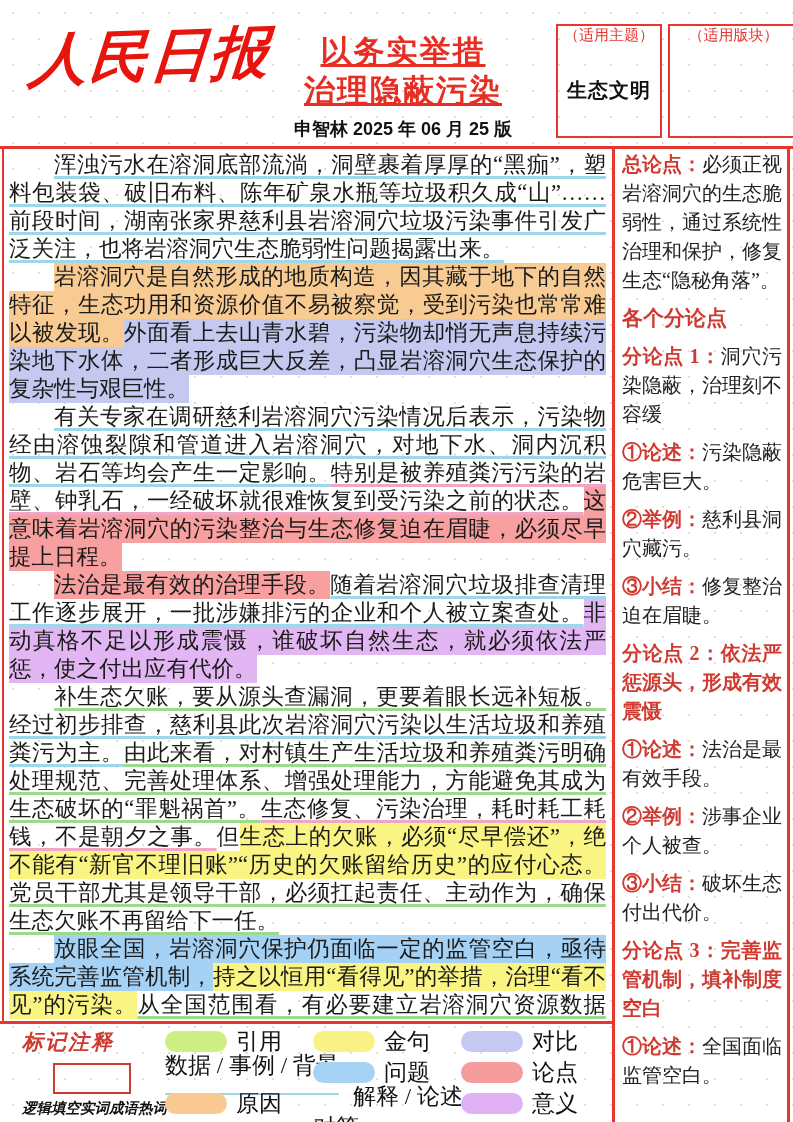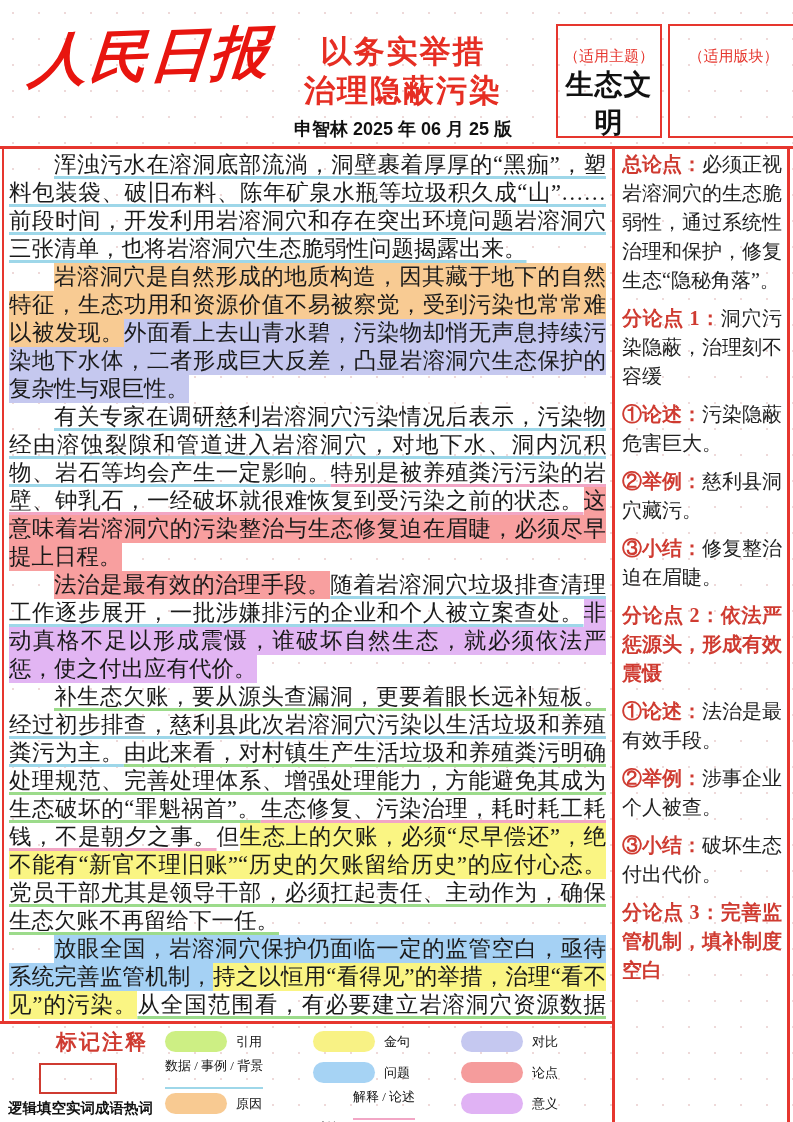--- a/index.html
+++ b/index.html
@@ -15,43 +15,43 @@
   .logo{
     position:absolute; left:30px; top:18px; width:230px;
     font-family:"DejaVu Serif",serif; font-weight:bold; font-style:italic;
     font-size:58px; letter-spacing:2px; color:var(--logo-red);
     transform:skewX(-6deg) rotate(-2deg); white-space:nowrap;
   }
   .title-block{position:absolute; left:288px; top:32px; width:230px; text-align:center;}
   .title-line{
     font-family:"Liberation Sans","DejaVu Sans",sans-serif;
     font-size:31px; font-weight:bold; color:var(--title-red);
-    line-height:39px; letter-spacing:2px;
+    line-height:39px; letter-spacing:2px;text-decoration:underline;
   }
   .byline{
     margin-top:7px; font-size:18px; font-weight:bold; color:#111;
     font-family:"Liberation Sans","DejaVu Sans",sans-serif; white-space:nowrap;
   }
   .info-box{
     position:absolute; top:24px; height:114px; border:2px solid var(--accent-red);
     box-sizing:border-box; display:flex; flex-direction:column; align-items:center;
     background:transparent;
   }
   .info-box.theme{left:556px; width:106px;}
   .info-box.section{left:668px; width:131px;}
   .box-label{
-    margin-top:21px; font-size:15px; color:var(--accent-red);
+    margin-top:0; font-size:15px; color:var(--accent-red);
     font-family:"Liberation Sans","DejaVu Sans",sans-serif; white-space:nowrap;
   }
   .box-value{
     flex:1; display:flex; flex-direction:column; justify-content:center;
     font-weight:bold; color:#111; text-align:center;
     font-family:"Liberation Sans","DejaVu Sans",sans-serif;
   }
-  .info-box.theme .box-value{font-size:28px; letter-spacing:1px;}
+  .info-box.theme .box-value{font-size:20px; letter-spacing:1px;}
   .info-box.section .box-value{font-size:18.5px; line-height:26px;}
   
   .rule-top{position:absolute; left:0; top:146px; width:793px; height:3px; background:var(--accent-red);}
   .rule-bottom{position:absolute; left:0; top:1021px; width:613px; height:2.5px; background:var(--accent-red);}
   .v-left{position:absolute; left:2px; top:149px; width:2px; height:872px; background:var(--accent-red);}
   .v-divider{position:absolute; left:612px; top:149px; width:2.5px; height:973px; background:var(--accent-red);}
   .v-right{position:absolute; left:787px; top:149px; width:2.5px; height:973px; background:var(--accent-red);}
   
   .article{
     position:absolute; left:9px; top:151px; width:597px; height:868px; overflow:hidden;
@@ -73,31 +73,31 @@
     position:absolute; left:622px; top:150px; width:160px; height:960px; overflow:hidden;
     font-size:20px; line-height:29px; text-align:justify;
   }
   .note{margin-bottom:9px;}
   .note-label{color:var(--label-red); font-weight:bold;}
   .note.heading .note-label{font-size:21px;}
   .note.all-red .note-text{color:var(--label-red); font-weight:bold;}
   .note-text{color:#222;}
   
   .legend{position:absolute; left:0; top:1026px; width:610px; height:96px;}
-  .legend-left{position:absolute; left:8px; top:2px; width:140px; text-align:right;}
+  .legend-left{position:absolute; left:22px; top:2px; width:140px; text-align:left;font-style:italic;}
   .legend-title{font-size:21px; font-weight:bold; color:var(--label-red); letter-spacing:2px;}
   .legend-box{width:74px; height:27px; border:2px solid var(--label-red); margin:7px auto 5px;}
   .legend-bottom-label{font-size:14.5px; color:#111; white-space:nowrap; font-weight:bold;}
   .legend-grid{
     position:absolute; left:165px; top:0; width:445px;
     display:grid; grid-template-columns:148px 148px 148px; grid-auto-rows:31px; align-items:center;
   }
   .legend-cell{display:flex; align-items:center; gap:9px;}
   .pill{width:62px; height:21px; border-radius:11px; flex:0 0 auto;}
-  .pill-label{font-size:13px; color:#111;}
+  .pill-label{font-size:23px; color:#111;}
   .note-cell .pill-label{border-bottom:2px solid transparent; padding-bottom:12px; white-space:nowrap;}
 </style>
 </head>
 <body>
 
 <div class="page">
 
   <div class="logo">人民日报</div>
 
   <div class="title-block">
@@ -115,39 +115,41 @@
     <div class="box-label">（适用版块）</div>
   </div>
 
   <div class="rule-top"></div>
   <div class="v-left"></div>
   <div class="v-divider"></div>
   <div class="v-right"></div>
   <div class="rule-bottom"></div>
 
   <main class="article" id="article-body">
-      <p><span class="seg ul-cyan">浑浊污水在溶洞底部流淌，洞壁裹着厚厚的“黑痂”，塑料包装袋、破旧布料、陈年矿泉水瓶等垃圾积久成“山”……前段时间，开发利用岩溶洞穴和存在突出环境问题岩溶洞穴三张清单，也将岩溶洞穴生态脆弱性问题揭露出来。</span></p>
+      <p><span class="seg ul-cyan">浑浊污水在溶洞底部流淌，洞壁裹着厚厚的“黑痂”，塑料包装袋、破旧布料、陈年矿泉水瓶等垃圾积久成“山”……前段时间，湖南张家界慈利县岩溶洞穴垃圾污染事件引发广泛关注，也将岩溶洞穴生态脆弱性问题揭露出来。</span></p>
       <p><span class="seg hl-orange">岩溶洞穴是自然形成的地质构造，因其藏于地下的自然特征，生态功用和资源价值不易被察觉，受到污染也常常难以被发现。</span><span class="seg hl-contrast">外面看上去山青水碧，污染物却悄无声息持续污染地下水体，二者形成巨大反差，凸显岩溶洞穴生态保护的复杂性与艰巨性。</span></p>
       <p><span class="seg ul-cyan">有关专家在调研慈利岩溶洞穴污染情况后表示，污染物经由溶蚀裂隙和管道进入岩溶洞穴，对地下水、洞内沉积物、岩石等均会产生一定影响。</span><span class="seg ul-pink">特别是被养殖粪污污染的岩壁、钟乳石，一经破坏就很难恢复到受污染之前的状态。</span><span class="seg hl-point">这意味着岩溶洞穴的污染整治与生态修复迫在眉睫，必须尽早提上日程。</span></p>
       <p><span class="seg hl-point">法治是最有效的治理手段。</span><span class="seg ul-cyan">随着岩溶洞穴垃圾排查清理工作逐步展开，一批涉嫌排污的企业和个人被立案查处。</span><span class="seg hl-meaning">非动真格不足以形成震慑，谁破坏自然生态，就必须依法严惩，使之付出应有代价。</span></p>
       <p><span class="seg ul-green">补生态欠账，要从源头查漏洞，更要着眼长远补短板。</span><span class="seg ul-cyan">经过初步排查，慈利县此次岩溶洞穴污染以生活垃圾和养殖粪污为主。</span><span class="seg ul-green">由此来看，对村镇生产生活垃圾和养殖粪污明确处理规范、完善处理体系、增强处理能力，方能避免其成为生态破坏的“罪魁祸首”。</span><span class="seg ul-pink">生态修复、污染治理，耗时耗工耗钱，不是朝夕之事。</span><span class="seg plain">但</span><span class="seg hl-gold">生态上的欠账，必须“尽早偿还”，绝不能有“新官不理旧账”“历史的欠账留给历史”的应付心态。</span><span class="seg ul-green">党员干部尤其是领导干部，必须扛起责任、主动作为，确保生态欠账不再留给下一任。</span></p>
       <p><span class="seg hl-problem">放眼全国，岩溶洞穴保护仍面临一定的监管空白，亟待系统完善监管机制，</span><span class="seg hl-gold">持之以恒用“看得见”的举措，治理“看不见”的污染。</span><span class="seg ul-green">从全国范围看，有必要建立岩溶洞穴资源数据库，探索建立原生态岩溶洞穴、开发利用岩溶洞穴和存在突出环境问题岩溶洞穴三张清单，分级分类展开全面保护。</span></p>
     </main>
 
   <aside class="sidebar" id="sidebar">
       <div class="note"><span class="note-label">总论点：</span><span class="note-text">必须正视岩溶洞穴的生态脆弱性，通过系统性治理和保护，修复生态“隐秘角落”。</span></div>
+      <div class="note heading"><span class="note-label">各个分论点</span></div>
       <div class="note"><span class="note-label">分论点 1：</span><span class="note-text">洞穴污染隐蔽，治理刻不容缓</span></div>
       <div class="note"><span class="note-label">①论述：</span><span class="note-text">污染隐蔽危害巨大。</span></div>
       <div class="note"><span class="note-label">②举例：</span><span class="note-text">慈利县洞穴藏污。</span></div>
       <div class="note"><span class="note-label">③小结：</span><span class="note-text">修复整治迫在眉睫。</span></div>
       <div class="note all-red"><span class="note-label">分论点 2：</span><span class="note-text">依法严惩源头，形成有效震慑</span></div>
       <div class="note"><span class="note-label">①论述：</span><span class="note-text">法治是最有效手段。</span></div>
       <div class="note"><span class="note-label">②举例：</span><span class="note-text">涉事企业个人被查。</span></div>
       <div class="note"><span class="note-label">③小结：</span><span class="note-text">破坏生态付出代价。</span></div>
       <div class="note all-red"><span class="note-label">分论点 3：</span><span class="note-text">完善监管机制，填补制度空白</span></div>
+      <div class="note"><span class="note-label">①论述：</span><span class="note-text">全国面临监管空白。</span></div>
     </aside>
 
   <footer class="legend">
     <div class="legend-left">
       <div class="legend-title">标记注释</div>
       <div class="legend-box"></div>
       <div class="legend-bottom-label">逻辑填空实词成语热词</div>
     </div>
     <div class="legend-grid" id="legend-grid">
         <div class="legend-cell">

